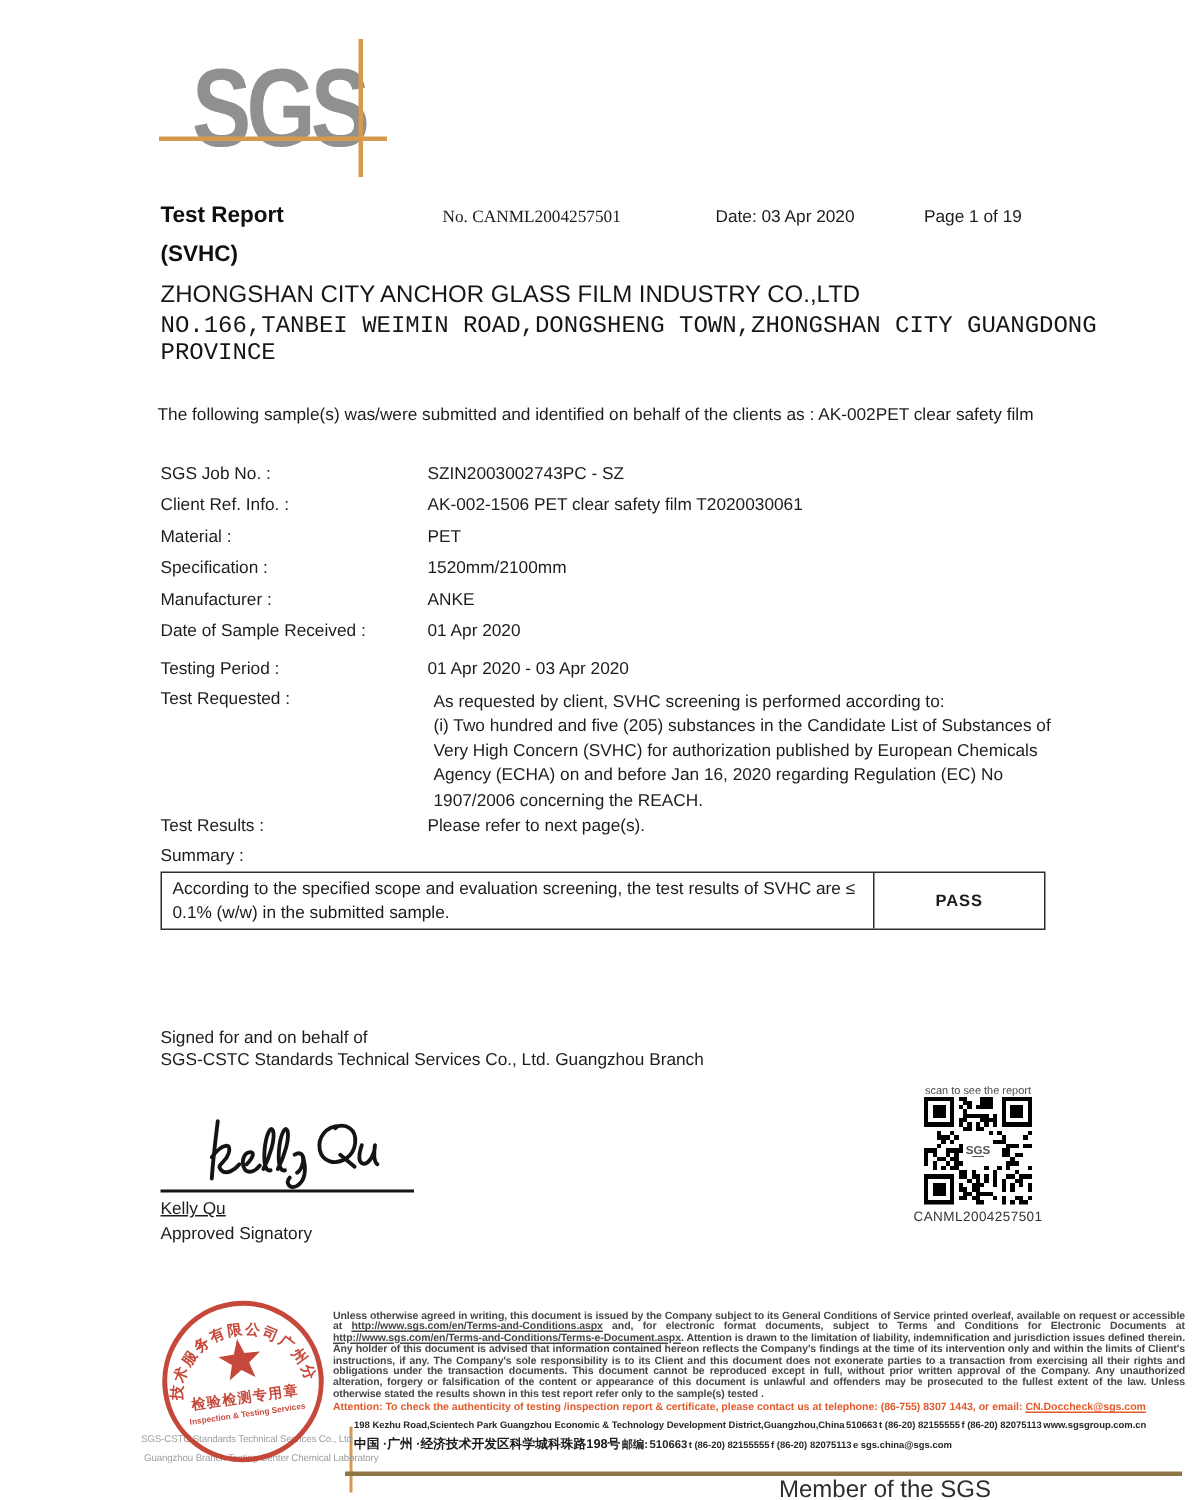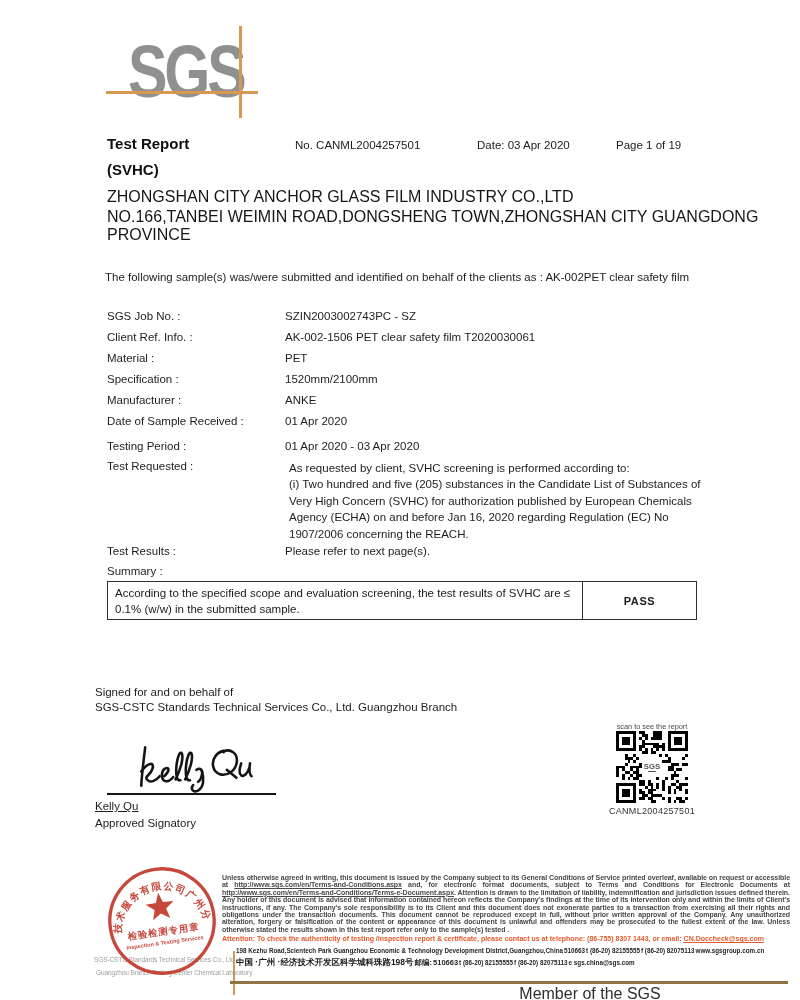--- a/index.html
+++ b/index.html
@@ -13,41 +13,41 @@
   
   .logo-text { left:128px; top:35px; font-size:74px; line-height:74px; font-weight:bold;
     color:#909090; letter-spacing:-4px; transform:scaleX(.8); transform-origin:left top; }
   .logo-vline { left:239px; top:26px; width:3px; height:92px; background:#d6994f; }
   .logo-hline { left:106px; top:91px; width:152px; height:3px; background:#d6994f; }
 
   
   .title { left:107px; top:135px; font-size:15px; font-weight:bold; color:#0f0f0f; }
   .subtitle { left:107px; top:161px; font-size:15px; font-weight:bold; color:#0f0f0f; }
   .meta { font-size:11.5px; color:#1c1c1c; }
-  .meta-no { left:295px; top:139px; }
+  .meta-no { left:295px; top:139px;font-family:Liberation Serif, serif; }
   .meta-date { left:477px; top:139px; }
   .meta-page { left:616px; top:139px; }
   .company { font-size:16px; color:#161616; }
   .company1 { left:107px; top:188px; }
-  .company2 { left:107px; top:208px; }
+  .company2 { left:107px; top:208px;font-family:Liberation Mono, monospace; }
 
   .intro { left:105px; top:267px; width:600px; font-size:11.5px; line-height:21px; color:#1d1d1d; }
 
   .frow { left:107px; font-size:11.5px; color:#1d1d1d; }
   .frow .lbl { position:absolute; left:0; top:0; width:180px; }
   .frow .val { position:absolute; left:178px; top:0; width:440px; }
   .preline { white-space:pre-line; line-height:16.4px; }
 
   .summary-label { left:107px; top:565px; font-size:11.5px; color:#1d1d1d; }
   .summary-box { left:107px; top:581px; width:590px; height:39px; border:1.5px solid #2e2e2e; display:flex; }
   .summary-cell { flex:1; padding:3px 8px 0 7px; font-size:11.5px; line-height:16.2px; color:#1b1b1b; }
   .pass-cell { width:114px; border-left:1.5px solid #2e2e2e; display:flex; align-items:center;
     justify-content:center; font-size:11px; letter-spacing:.6px; color:#1b1b1b;font-weight:bold; }
 
-  .signed { left:95px; font-size:11.5px; color:#1d1d1d;text-align:right; }
+  .signed { left:107px; font-size:11.5px; color:#1d1d1d;text-align:right; }
   .sig-svg { left:134px; top:744px; }
   .sig-line { left:107px; top:793px; width:169px; height:2px; background:#161616; }
 
   .qr-caption { left:610px; top:722px; width:84px; text-align:center; font-size:7.3px; color:#4a4a4a; }
   .qr-box { left:616px; top:731px; }
   .qr-code-label { left:606px; top:806px; width:92px; text-align:center; font-size:9px; letter-spacing:.3px; color:#333; }
 
   .stamp { left:100px; top:860px; transform:rotate(-8deg); z-index:2; opacity:.93; }
   .orgline { font-size:6.5px; color:#9e9e9e; z-index:1; letter-spacing:-.1px; }
   .org1 { left:94px; top:956px; }

